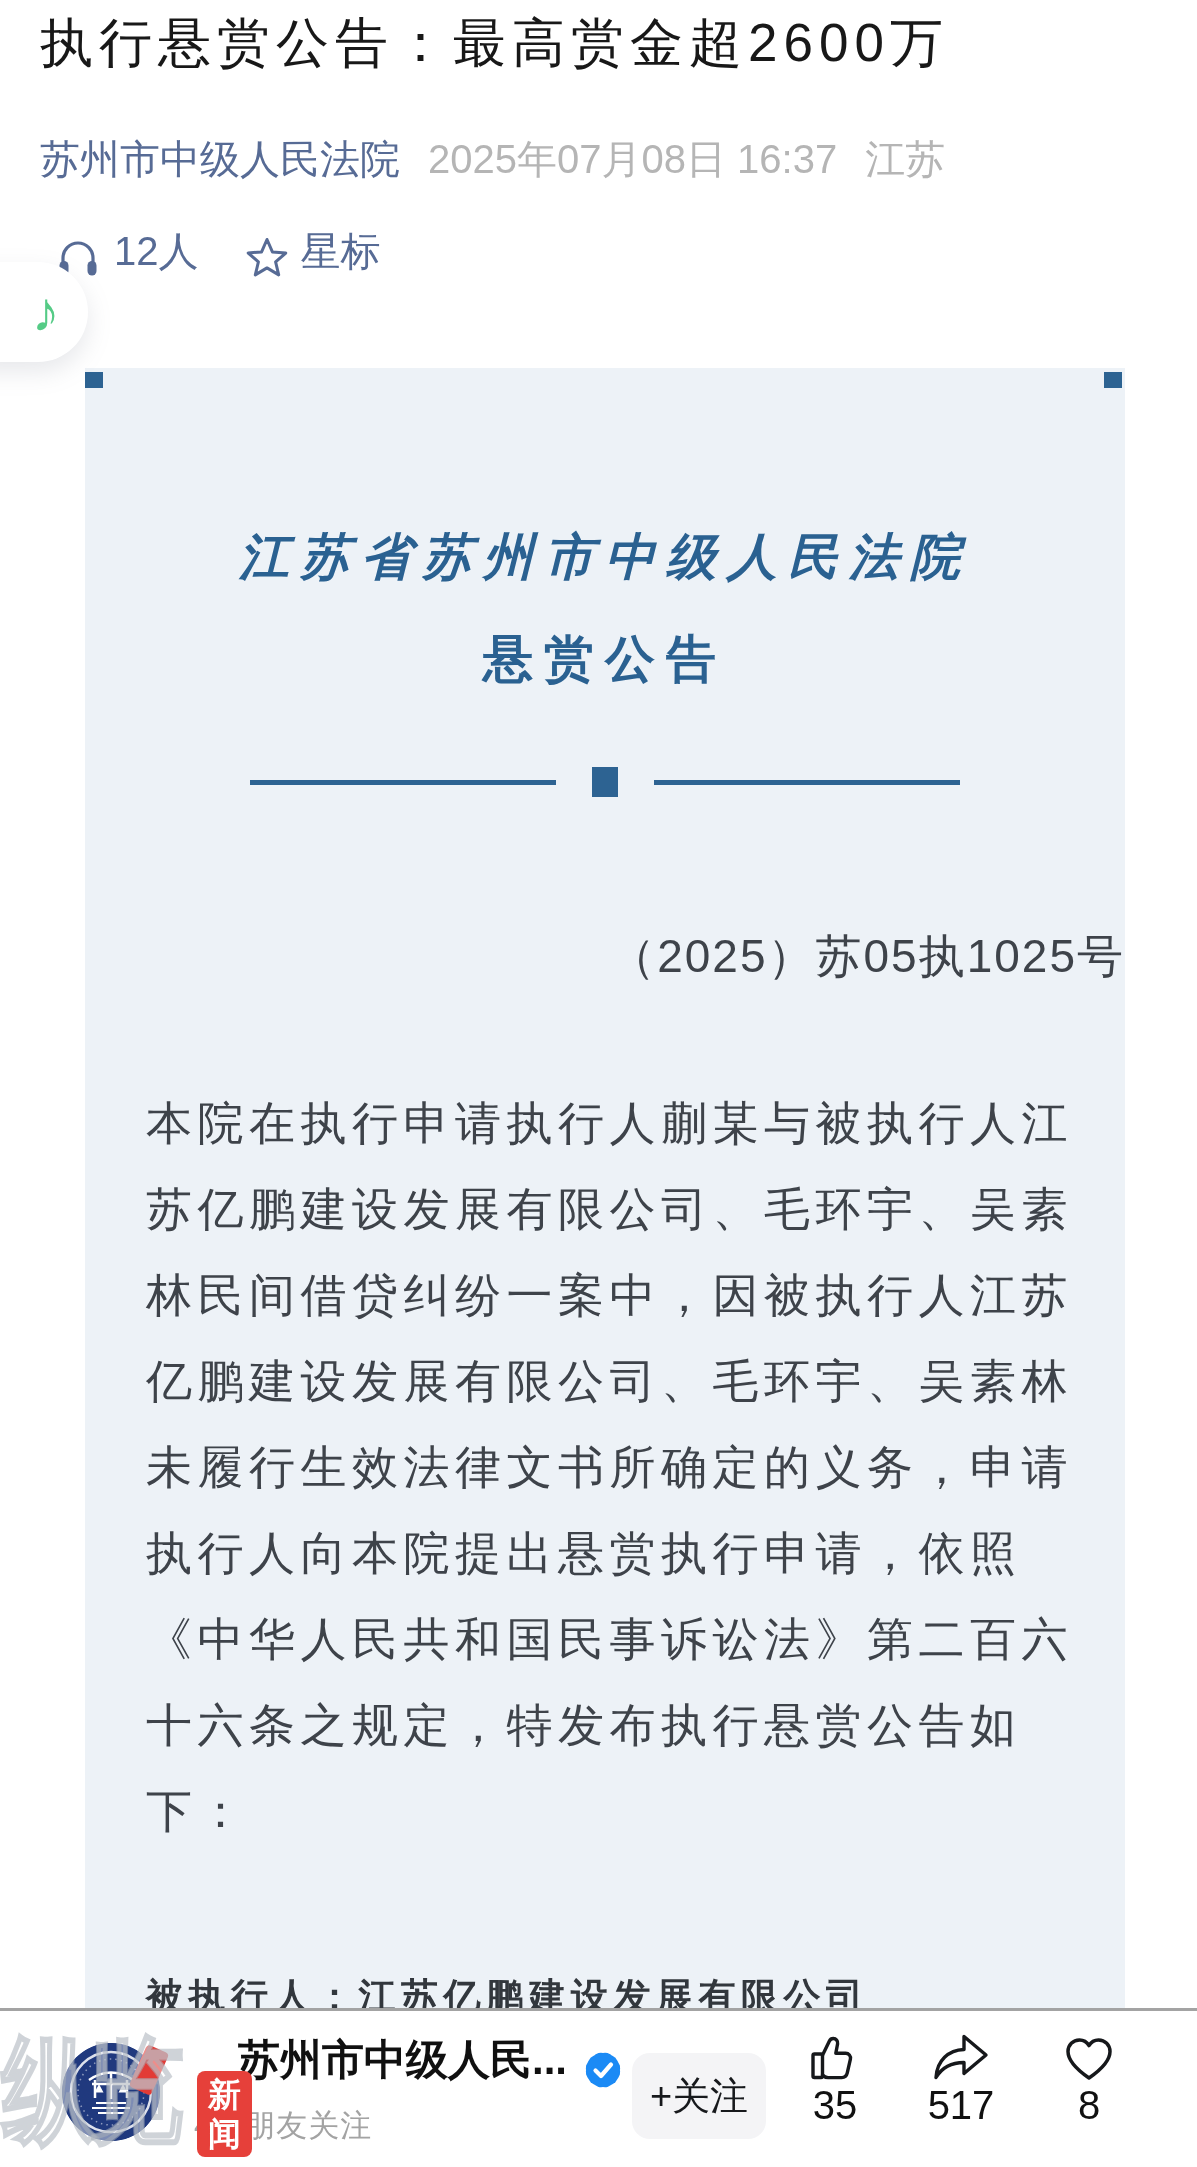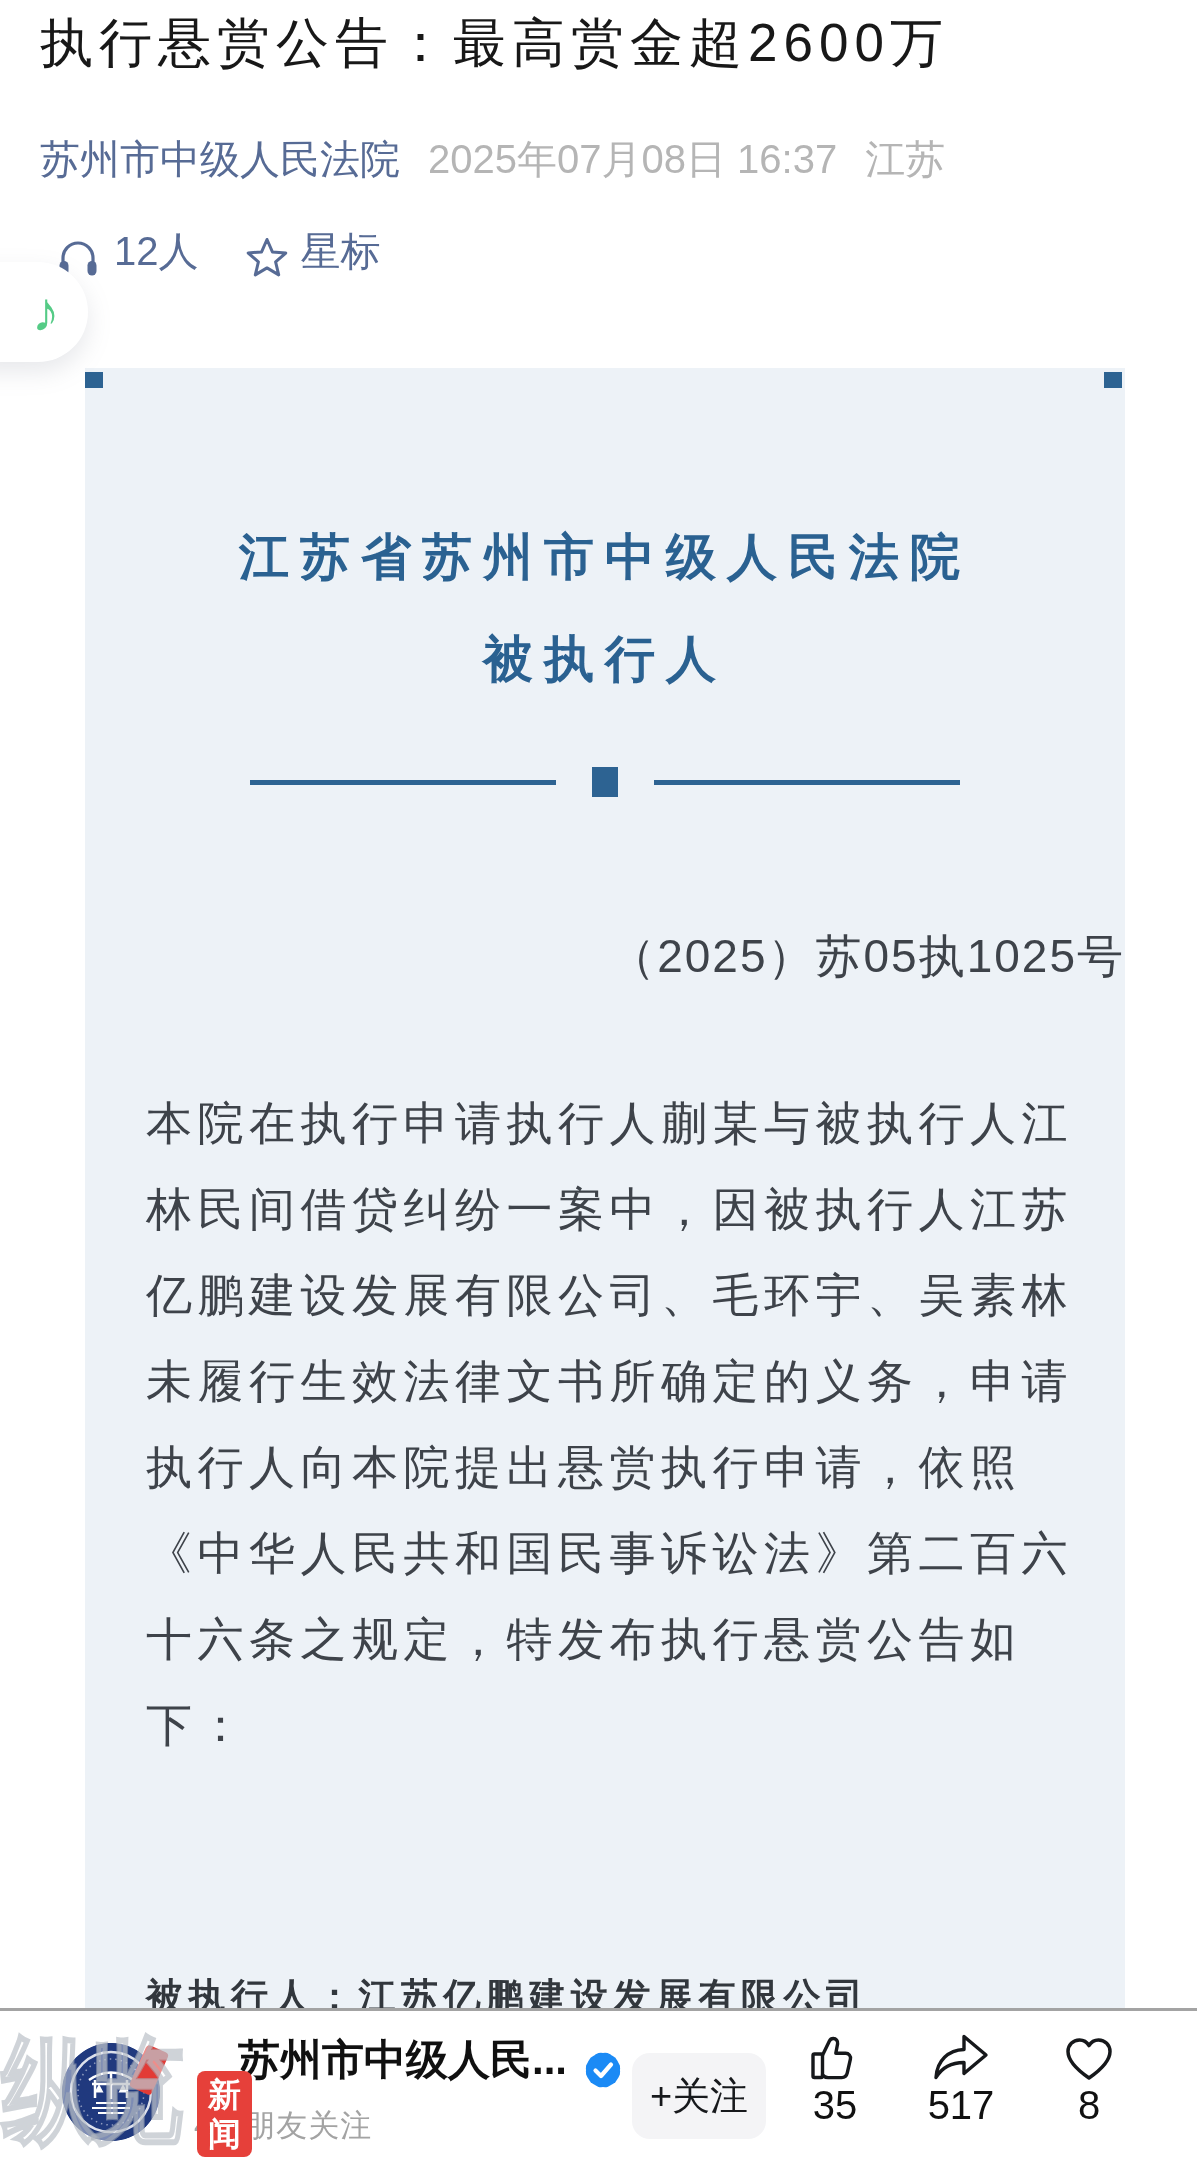--- a/index.html
+++ b/index.html
@@ -46,21 +46,21 @@
   .corner-sq {
     position:absolute; top:4px; width:18px; height:16px; background:#2d6392;
   }
   .corner-sq.left  { left:0; }
   .corner-sq.right { right:3px; }
   .card-heading {
     position:absolute; left:0; width:100%; text-align:center;
     color:#2a6191; font-weight:700; font-size:50px; line-height:58px;
     letter-spacing:11px;
   }
-  .card-heading.h1 { top:160px; }
+  .card-heading.h1 { top:160px;font-style:italic; }
   .card-heading.h2 { top:262px; }
   .divider {
     position:absolute; top:398px; left:0; width:100%; height:32px;
     display:flex; align-items:center; justify-content:center;
   }
   .divider .line { width:306px; height:5px; background:#2d6392; }
   .divider .sq   { width:26px; height:30px; background:#2d6392; margin:0 36px; }
   .case-no {
     position:absolute; top:560px; left:0; width:100%;
     text-align:right;
@@ -171,32 +171,33 @@
 
   <div class="music-pill">
     <span class="note">♪</span>
   </div>
 
   <div class="card">
     <div class="corner-sq left"></div>
     <div class="corner-sq right"></div>
 
     <div class="card-heading h1">江苏省苏州市中级人民法院</div>
-    <div class="card-heading h2">被执行人</div>
+    <div class="card-heading h2">悬赏公告</div>
 
     <div class="divider">
       <span class="line"></span>
       <span class="sq"></span>
       <span class="line"></span>
     </div>
 
     <div class="case-no">（2025）苏05执1025号</div>
 
     <div class="body-text">
       <div class="body-line">本院在执行申请执行人蒯某与被执行人江</div>
+      <div class="body-line">苏亿鹏建设发展有限公司、毛环宇、吴素</div>
       <div class="body-line">林民间借贷纠纷一案中，因被执行人江苏</div>
       <div class="body-line">亿鹏建设发展有限公司、毛环宇、吴素林</div>
       <div class="body-line">未履行生效法律文书所确定的义务，申请</div>
       <div class="body-line">执行人向本院提出悬赏执行申请，依照</div>
       <div class="body-line">《中华人民共和国民事诉讼法》第二百六</div>
       <div class="body-line">十六条之规定，特发布执行悬赏公告如</div>
       <div class="body-line">下：</div>
     </div>
 
     <div class="subject-line">被执行人：江苏亿鹏建设发展有限公司</div>

